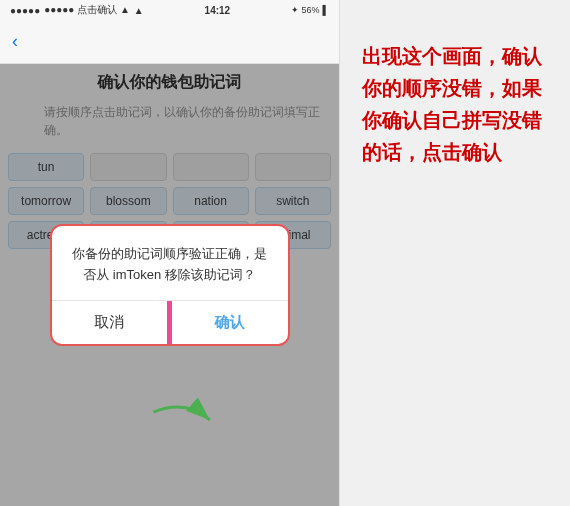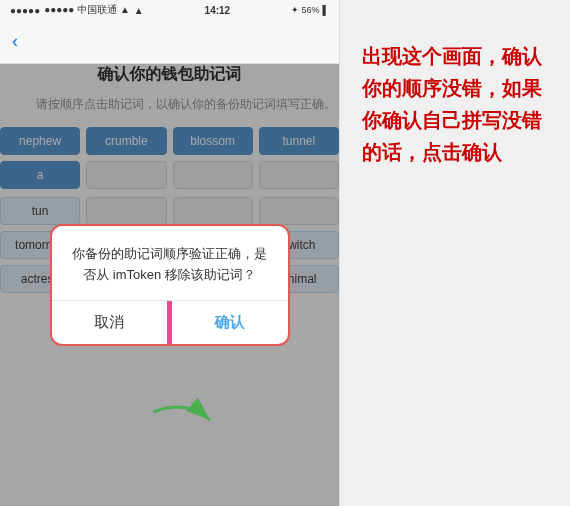--- a/index.html
+++ b/index.html
@@ -58,21 +58,21 @@
     .nav-title {
       font-size: 16px;
       font-weight: 600;
       color: #000;
     }
 
     
     .main-content {
       flex: 1;
       background: #fff;
-      padding: 0;
+      padding: 8px;
       overflow: hidden;
       position: relative;
     }
     .page-title {
       text-align: center;
       font-size: 16px;
       font-weight: 600;
       color: #333;
       margin-bottom: 10px;
     }
@@ -205,49 +205,39 @@
     }
   </style>
 </head>
 <body>
 
 <div class="phone-container">
 
   <div class="status-bar">
     <div class="status-left">
       <span>●●●●●</span>
-      <span>●●●●● 中国联通 ▲</span>
+      <span>●●●●● 点击确认 ▲</span>
       <span>▲</span>
     </div>
     <div class="status-center">14:12</div>
     <div class="status-right">
       <span>✦</span>
       <span>56%</span>
       <span>▌</span>
     </div>
   </div>
 
   <div class="nav-bar">
     <span class="nav-back">‹</span>
   </div>
 
   <div class="main-content">
     <div class="page-title">确认你的钱包助记词</div>
     <div class="page-subtitle">请按顺序点击助记词，以确认你的备份助记词填写正确。</div>
 
-    <div class="word-grid">
-      <div class="word-tag selected">nephew</div>
-      <div class="word-tag selected">crumble</div>
-      <div class="word-tag selected">blossom</div>
-      <div class="word-tag selected">tunnel</div>
-      <div class="word-tag selected">a</div>
-      <div class="word-tag empty"></div>
-      <div class="word-tag empty"></div>
-      <div class="word-tag empty"></div>
-    </div>
 
     <div class="word-grid">
       <div class="word-tag">tun</div>
       <div class="word-tag empty"></div>
       <div class="word-tag empty"></div>
       <div class="word-tag empty"></div>
       <div class="word-tag">tomorrow</div>
       <div class="word-tag">blossom</div>
       <div class="word-tag">nation</div>
       <div class="word-tag">switch</div>

